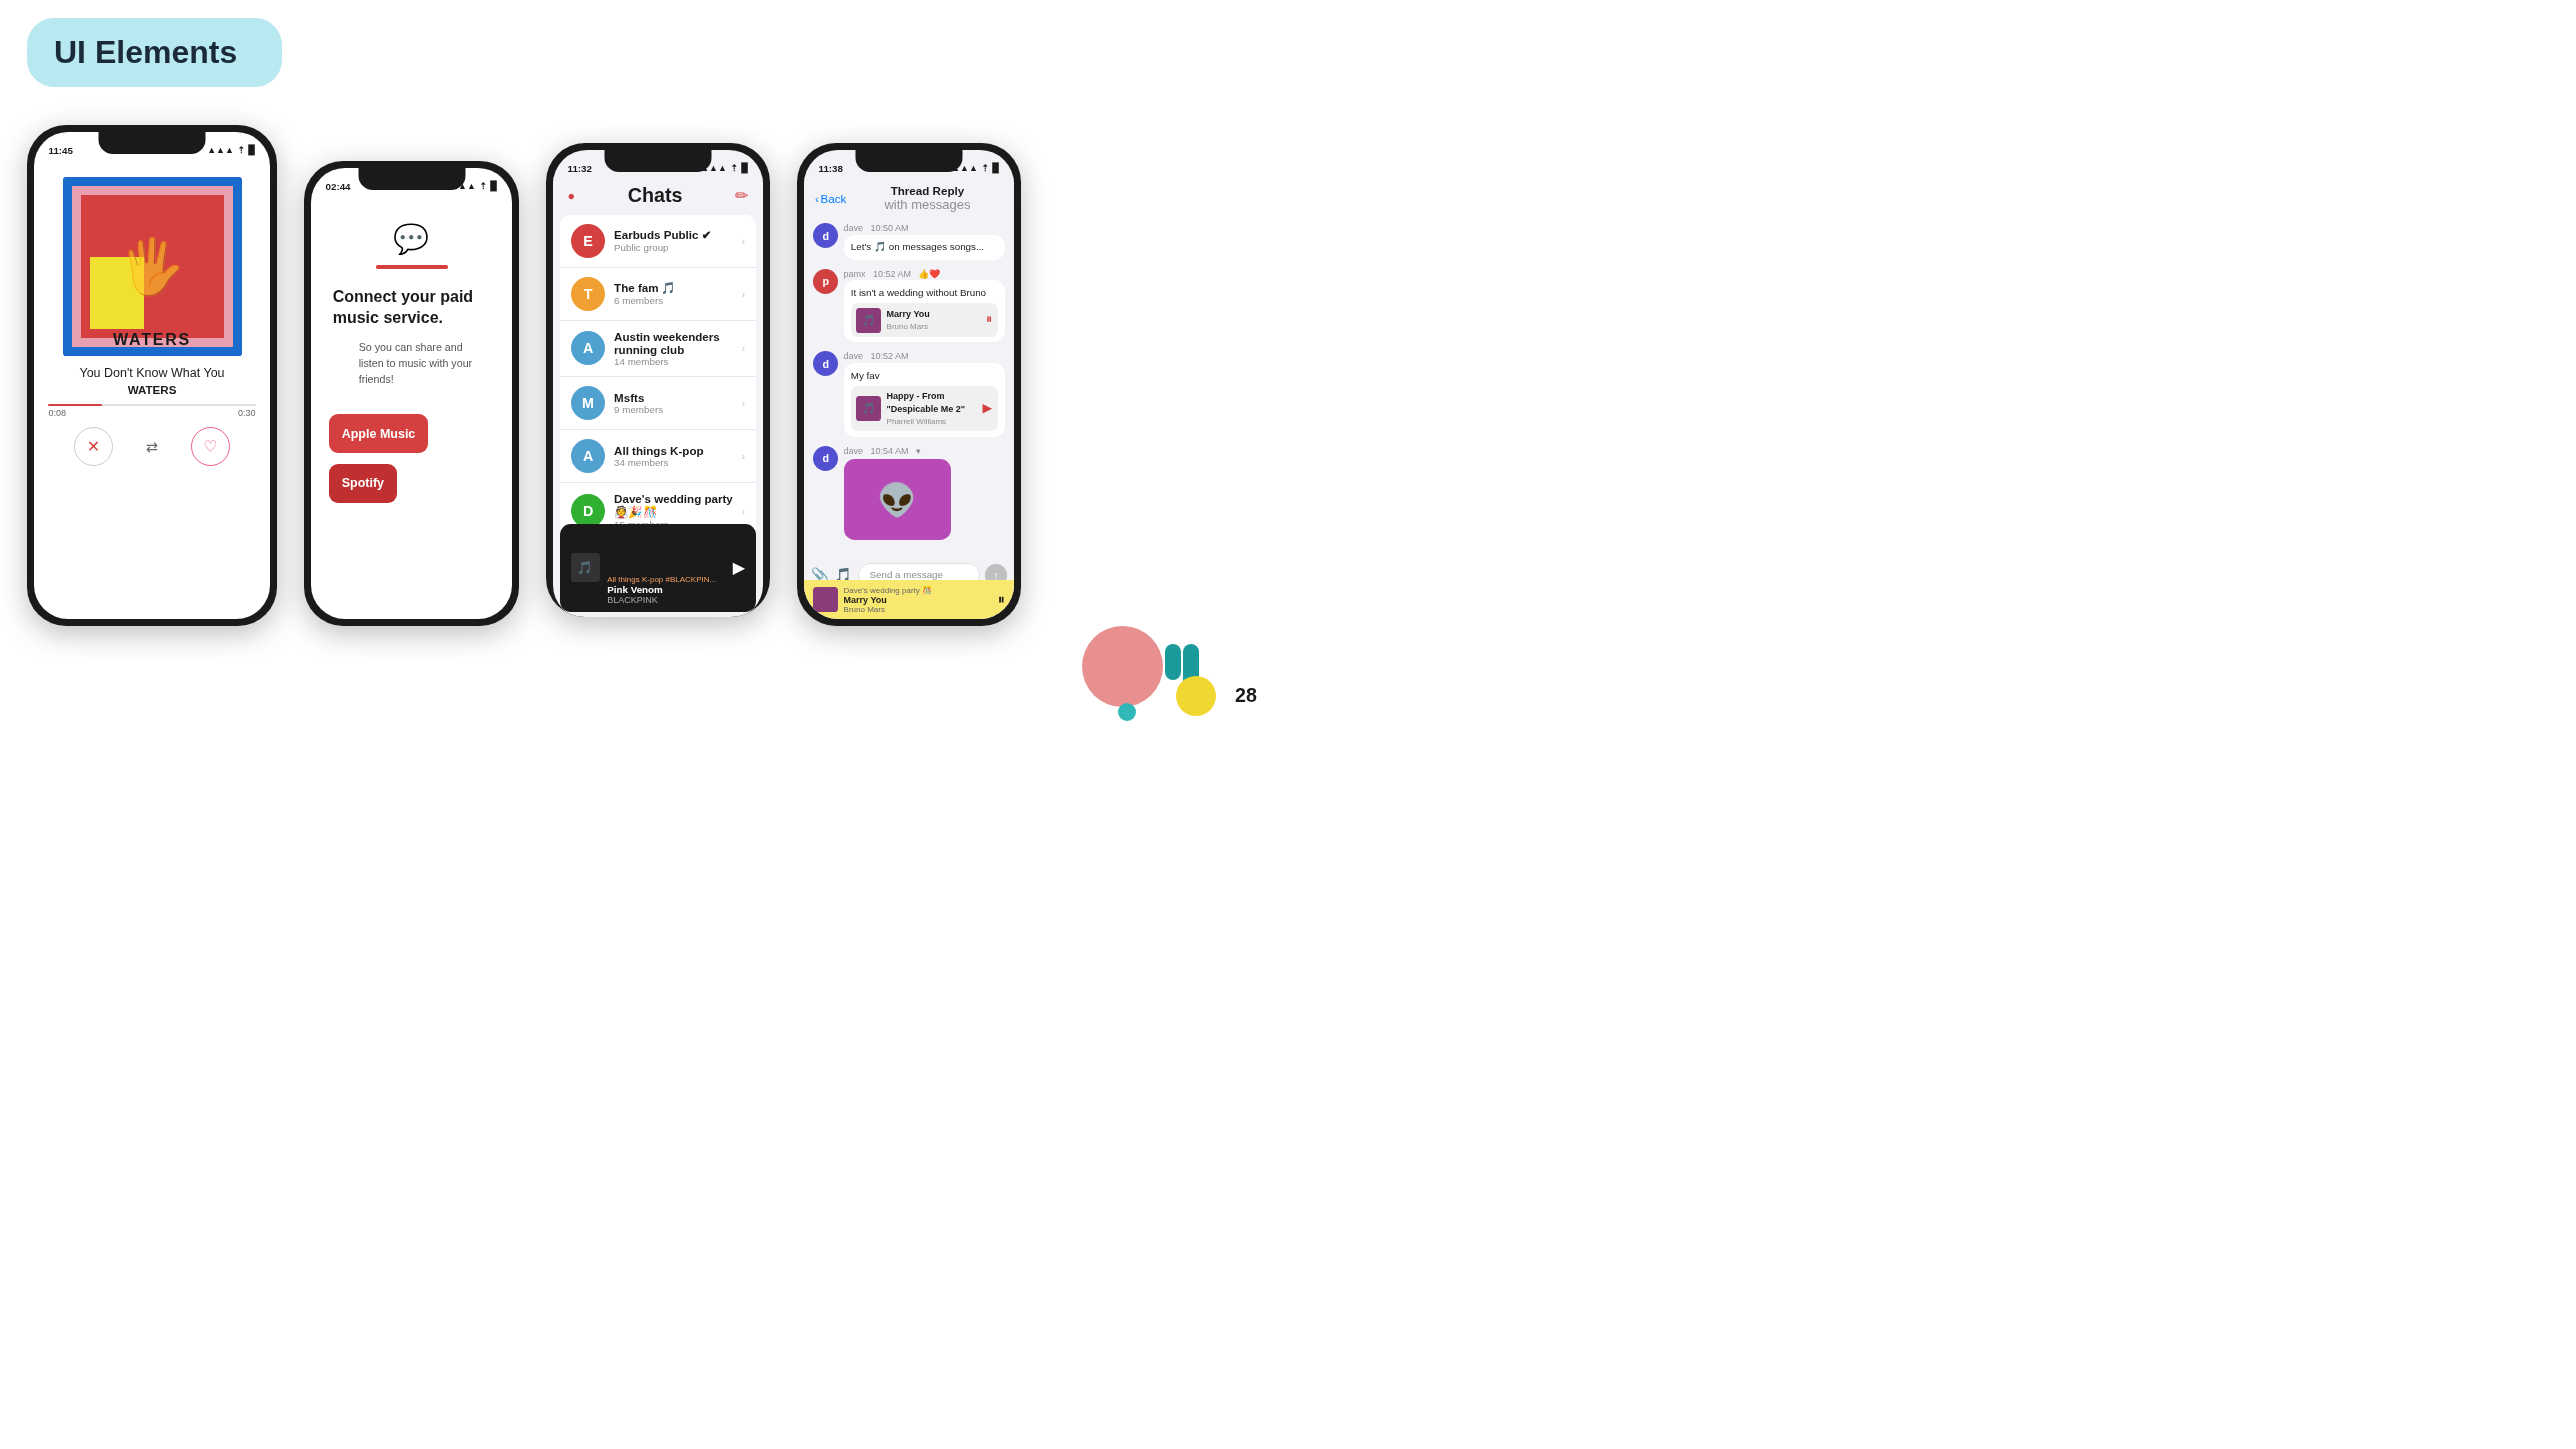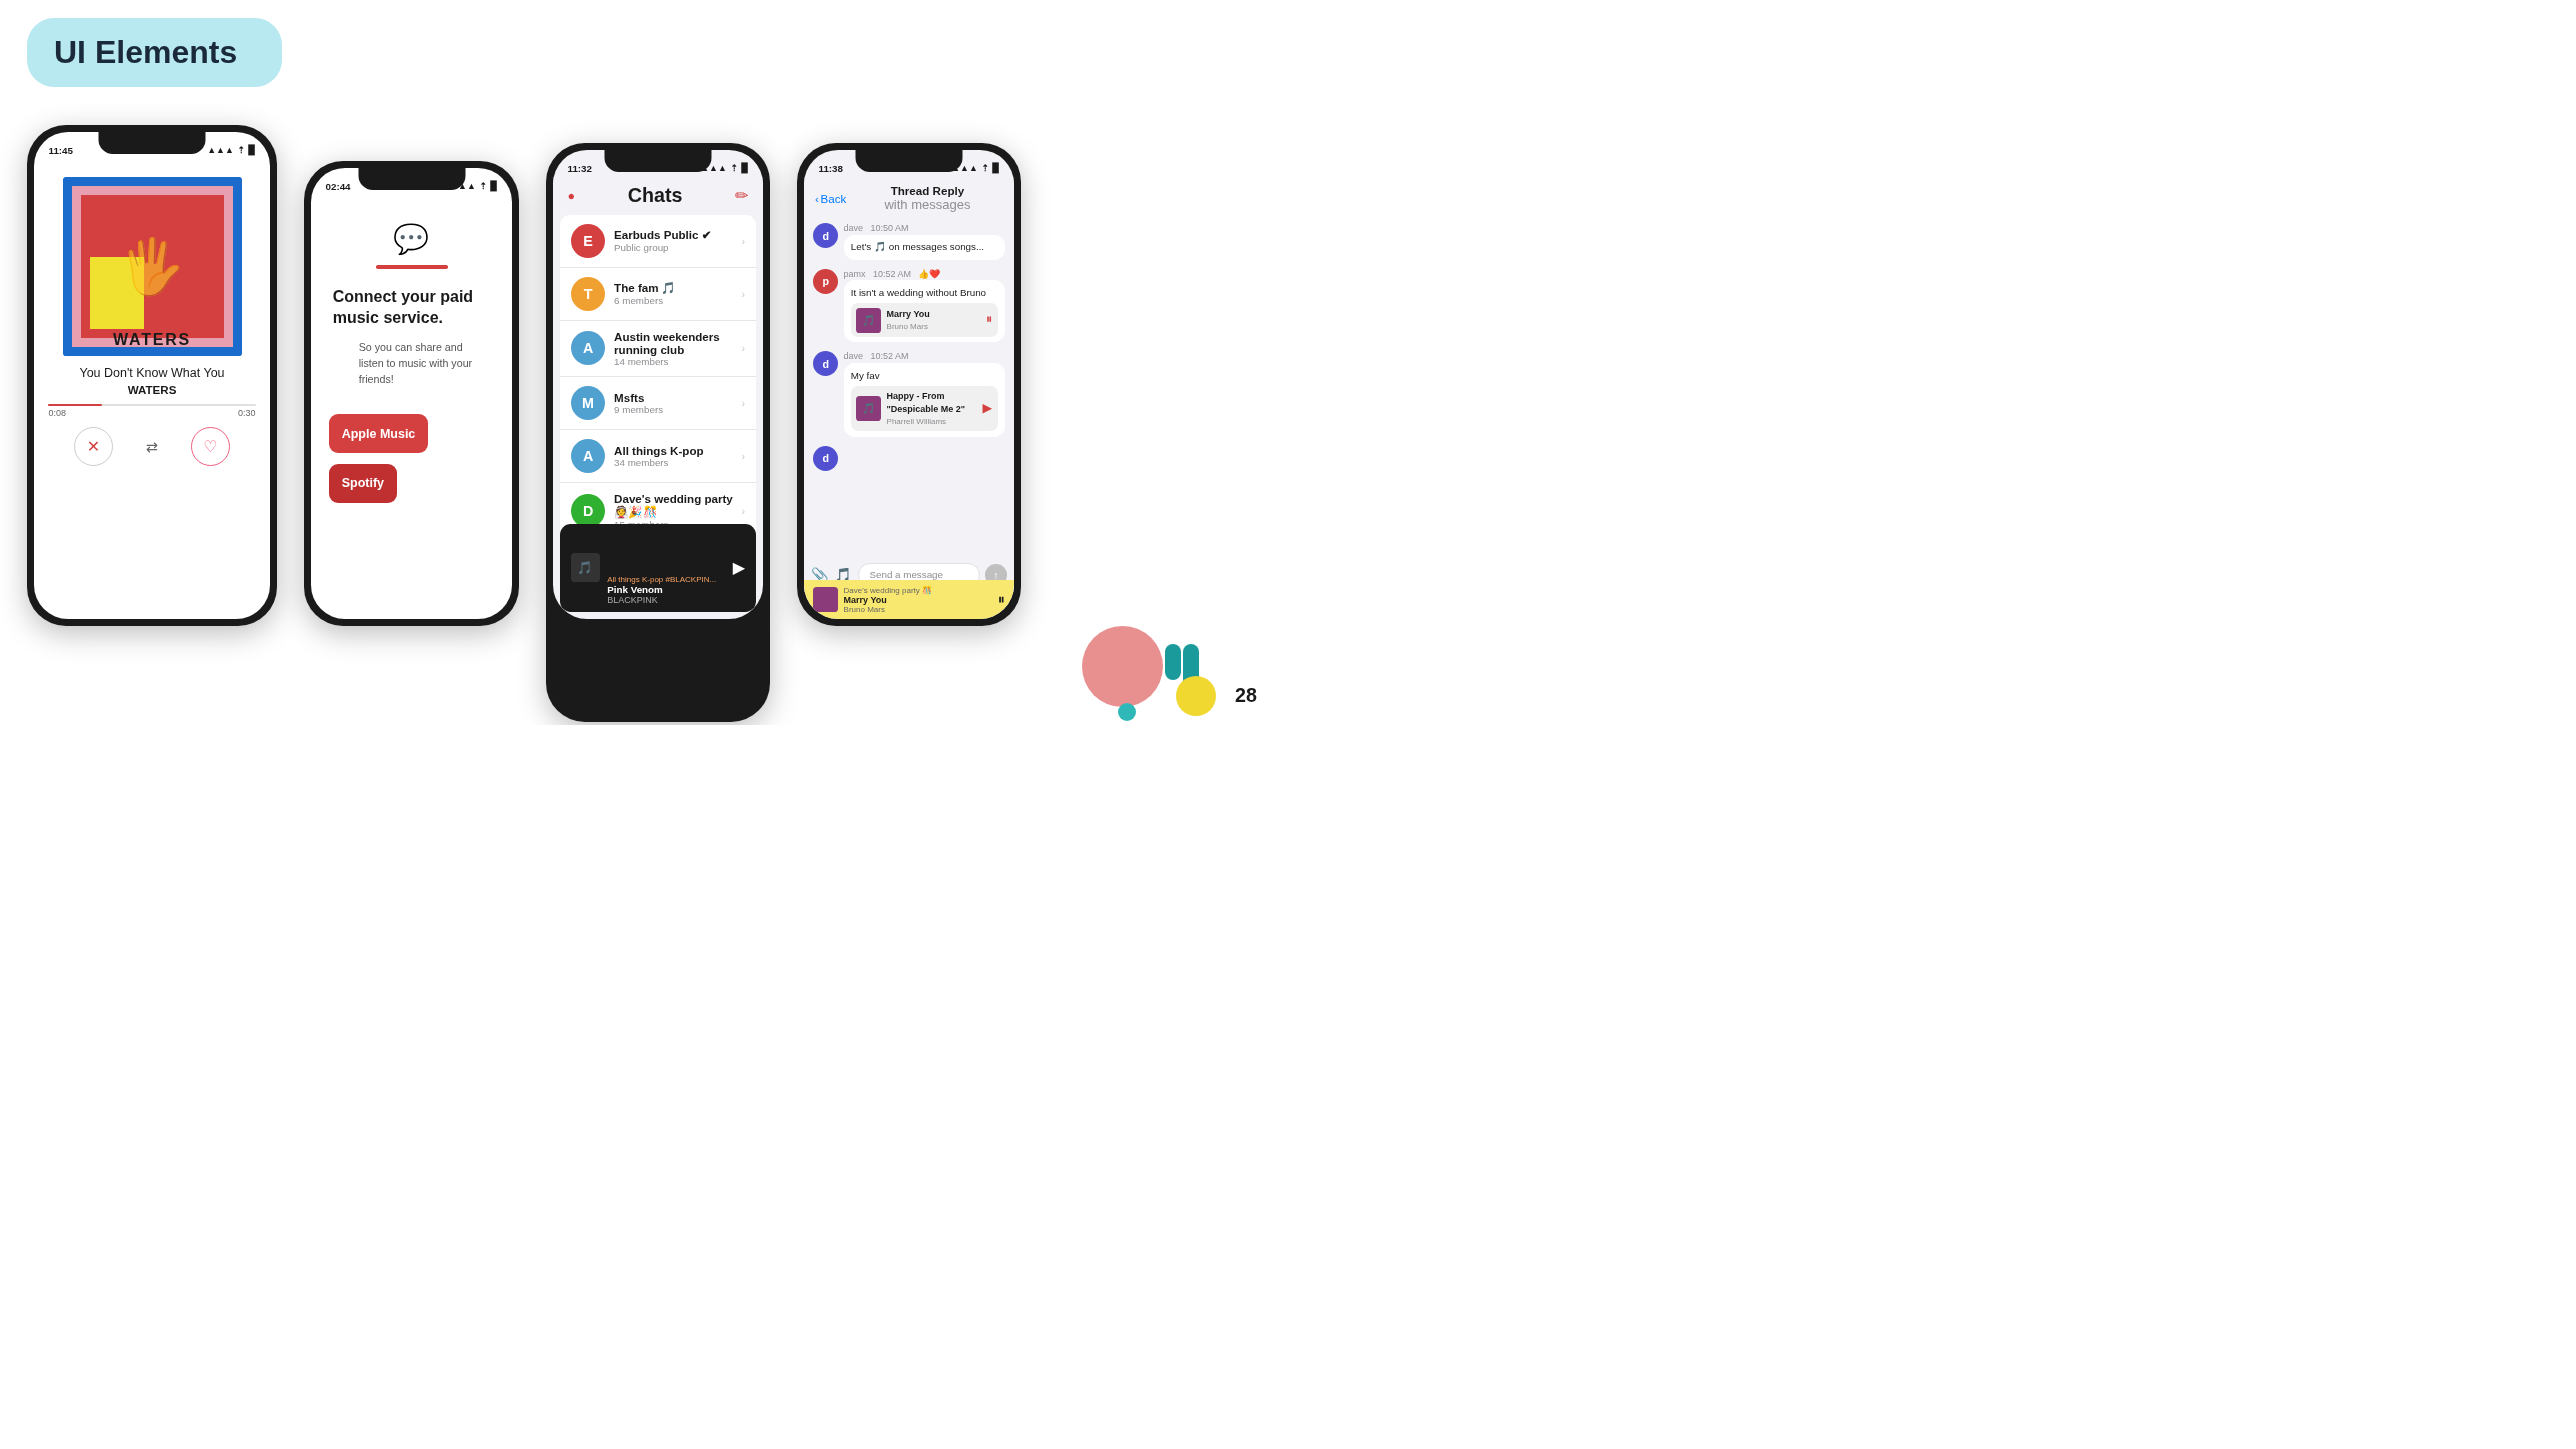--- a/index.html
+++ b/index.html
@@ -255,21 +255,21 @@
       color: #fff;
       border: none;
       cursor: pointer;
     }
     .apple-btn { background: #d44040; }
     .spotify-btn { background: #c03030; }
 
     
     .phone3 {
       width: 224px;
-      height: 579px;
+      height: 474px;
     }
     .phone3 .phone-inner {
       height: 469px;
       background: #f2f2f7;
     }
     .chats-header {
       display: flex;
       justify-content: space-between;
       align-items: center;
       padding: 7.2px 14.3px 7.2px;
@@ -845,20 +845,24 @@
                   <div class="music-card-artist">Pharrell Williams</div>
                 </div>
                 <div class="music-card-btn">▶</div>
               </div>
             </div>
           </div>
         </div>
 
         <div class="msg-row">
           <div class="msg-avatar" style="background:#5050d0;">d</div>
+          <div class="msg-content">
+            <div class="msg-meta">dave &nbsp; 10:54 AM &nbsp; ▾</div>
+            <div class="alien-bubble">👽</div>
+          </div>
         </div>
       </div>
 
       <div class="msg-input-row">
         <span style="font-size:14.3px;color:#666;">📎</span>
         <span style="font-size:14.3px;color:#666;">🎵</span>
         <div class="msg-input">Send a message</div>
         <div class="msg-send-btn">↑</div>
       </div>
 

